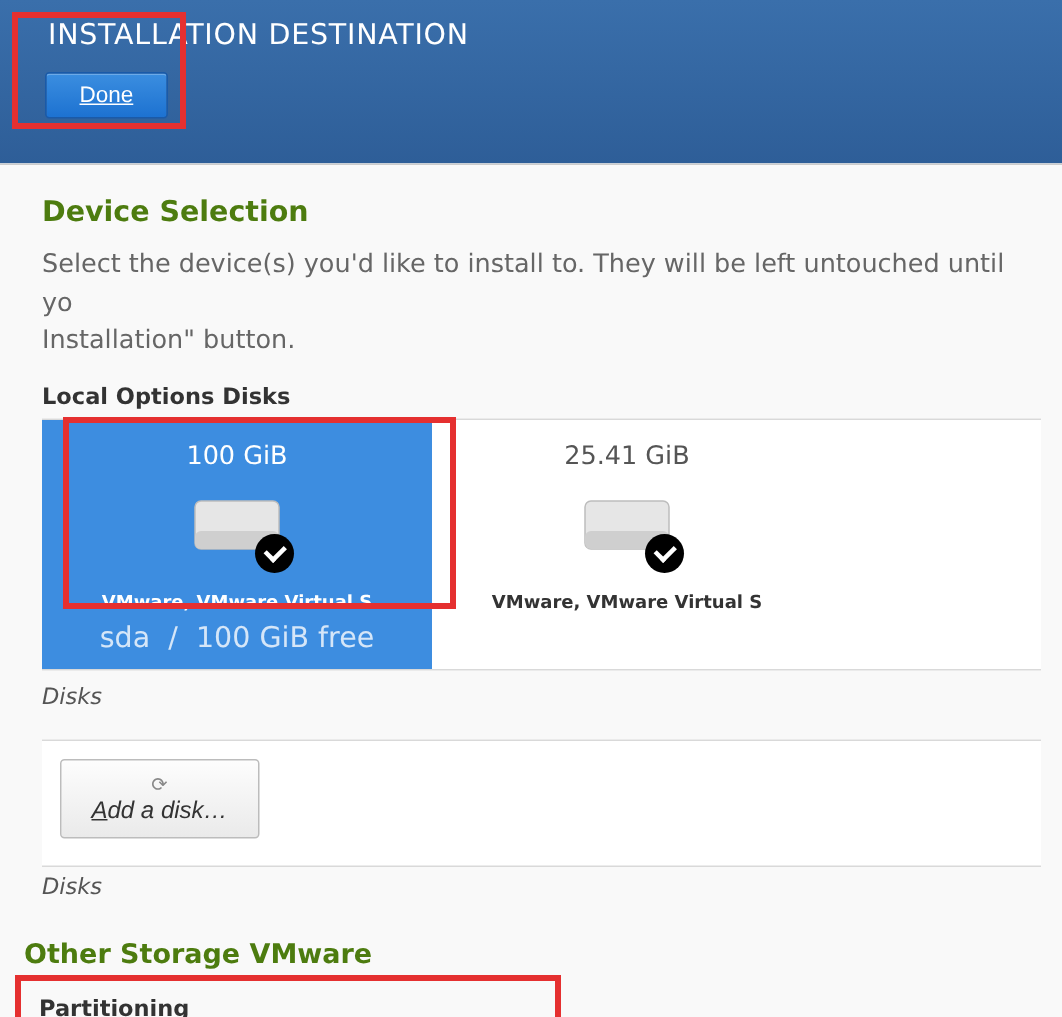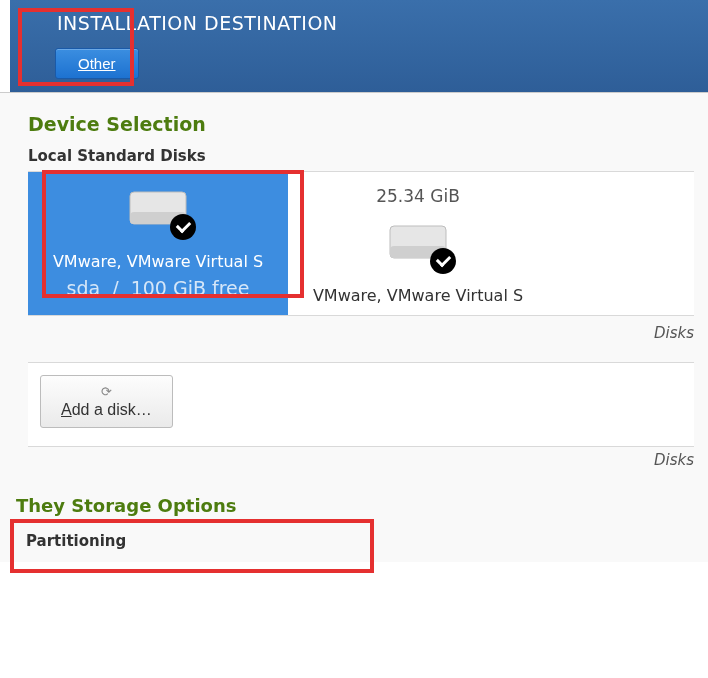--- a/index.html
+++ b/index.html
@@ -1,22 +1,21 @@
 <!DOCTYPE html>
 <html><head>
 <meta charset="utf-8">
 <style>
   * { box-sizing: border-box; margin: 0; padding: 0; }
   html, body { width: 708px; height: 678px; font-family: "DejaVu Sans", "Cantarell", sans-serif; background: #fff; color: #333; overflow: hidden; }
   .header {
     background: linear-gradient(#3a6fab, #2e5e98);
-    height: 92px;
-    padding: 12px 20px 10px 27px;
+    height: 109px;
+    padding: 12px 20px 10px 12px;
     position: relative;
-    margin-left: 10px;
   }
   .header-title {
     color: #fff;
     font-size: 19px;
     font-weight: 400;
     letter-spacing: 0.5px;
     margin-left: 20px;
     margin-top: 0px;
   }
   .done-btn {
@@ -59,21 +58,21 @@
   }
   .disk {
     width: 260px;
     text-align: center;
     padding: 14px 8px 10px 8px;
     cursor: pointer;
     position: relative;
   }
   .disk.selected { background: #3d8de0; color: #fff; }
   .disk .size { font-size: 17px; margin-bottom: 14px; }
-  .disk .name { font-size: 16px; margin-top: 18px; font-weight: 400; }
+  .disk .name { font-size: 12px; margin-top: 18px; font-weight: 700; }
   .disk .meta { font-size: 19px; margin-top: 6px; opacity: 0.9; }
   .disk.selected .meta { color: #e6f0fb; }
   .disk svg.hdd { width: 60px; height: 44px; }
   .disk .checkwrap { position: relative; display: inline-block; }
   .disk .check {
     position: absolute; right: -8px; bottom: -6px;
     width: 26px; height: 26px; border-radius: 50%;
     background: #000; display: flex; align-items: center; justify-content: center;
   }
   .disk .check::after {
@@ -81,74 +80,79 @@
     border-left: 3px solid #fff; border-bottom: 3px solid #fff;
     transform: rotate(-45deg); margin-top: -3px;
   }
   .highlight-disk {
     position: absolute;
     border: 4px solid #e53030;
     left: 14px; top: -2px; width: 262px; height: 128px;
     pointer-events: none;
     z-index: 5;
   }
-  .right-hint { text-align: right; font-style: italic; color: #555; font-size: 15px; padding: 4px 0 14px 0; }
+  .right-hint { font-style: italic; color: #555; font-size: 15px; padding: 4px 0 14px 0; }
   .add-disk-btn {
     display: inline-flex; flex-direction: column; align-items: center;
     background: linear-gradient(#fdfdfd, #eaeaea);
     border: 1px solid #bcbcbc; border-radius: 3px;
     padding: 8px 20px 8px 20px; font-size: 16px; color: #333;
     cursor: pointer; margin-bottom: 6px;
   }
   .add-disk-btn .ico { font-size: 13px; color: #888; margin-bottom: 2px; }
-  .add-disk-btn .lbl { text-decoration: none; }
+  .add-disk-btn .lbl { text-decoration: none; font-style: italic; }
   .add-disk-btn .lbl .u { text-decoration: underline; }
   .other-section { margin-top: 12px; margin-left: -12px; position: relative; }
   .partitioning { margin-top: 16px; padding-left: 10px; }
   .u { text-decoration: underline; }
   .highlight-part {
     position: absolute;
     border: 4px solid #e53030;
     left: -6px; top: 24px; width: 364px; height: 54px;
     pointer-events: none;
   }
 </style>
 </head>
 <body>
 
 <div class="header">
   <div class="header-title">INSTALLATION DESTINATION</div>
-  <button class="done-btn">Other</button>
+  <button class="done-btn">Done</button>
   <div class="highlight-done"></div>
 </div>
 
 <div class="body">
   <div class="section-title">Device Selection</div>
-  <div class="sub-title">Local Standard Disks</div>
+  <div class="section-desc">
+    <span>Select the device(s) you'd like to install to.  They will be left untouched until yo</span><br>
+    <span>Installation" button.</span>
+  </div>
+  <div class="sub-title">Local Options Disks</div>
 
   <div class="disks-row">
     <div class="highlight-disk"></div>
 
     <div class="disk selected">
+      <div class="size">100 GiB</div>
       <div class="checkwrap">
         <svg class="hdd" viewBox="0 0 60 44">
             <rect x="2" y="6" width="56" height="32" rx="4" fill="#e6e6e6" stroke="#bdbdbd"></rect>
             <rect x="2" y="26" width="56" height="12" rx="4" fill="#cfcfcf"></rect>
             <circle cx="50" cy="32" r="2" fill="#7aa"></circle>
           </svg>
         <div class="check"></div>
       </div>
       <div class="name">VMware, VMware Virtual S</div>
       <div class="meta">
         <span>sda</span>&nbsp;&nbsp;/&nbsp;&nbsp;<span>100 GiB free</span>
       </div>
     </div>
 
     <div class="disk">
-      <div class="size" style="color:#555">25.34 GiB</div>
+      <div class="size" style="color:#555">25.41 GiB</div>
       <div class="checkwrap">
         <svg class="hdd" viewBox="0 0 60 44">
             <rect x="2" y="6" width="56" height="32" rx="4" fill="#e6e6e6" stroke="#bdbdbd"></rect>
             <rect x="2" y="26" width="56" height="12" rx="4" fill="#cfcfcf"></rect>
             <circle cx="50" cy="32" r="2" fill="#7aa"></circle>
           </svg>
         <div class="check"></div>
       </div>
       <div class="name" style="color:#333">VMware, VMware Virtual S</div>
     </div>
@@ -158,20 +162,20 @@
 
   <div style="border-top:1px solid #d9d9d9;border-bottom:1px solid #d9d9d9;background:#fff;padding:12px;margin-top:6px;">
     <button class="add-disk-btn">
       <span class="ico">⟳</span>
       <span class="lbl"><span class="u">A</span><span>dd a disk…</span></span>
     </button>
   </div>
   <div class="right-hint">Disks</div>
 
   <div class="other-section">
-    <div class="section-title" style="font-size:18px">They Storage Options</div>
+    <div class="section-title" style="font-size:18px">Other Storage VMware</div>
     <div class="partitioning">
       <div class="sub-title">Partitioning</div>
 
     </div>
     <div class="highlight-part"></div>
   </div>
 </div>
 
 </body></html>

